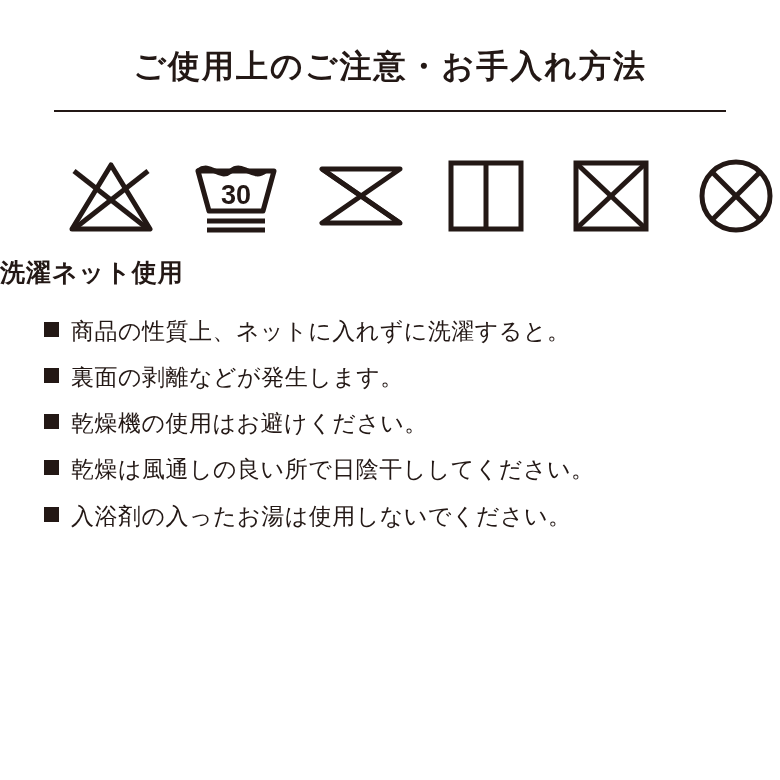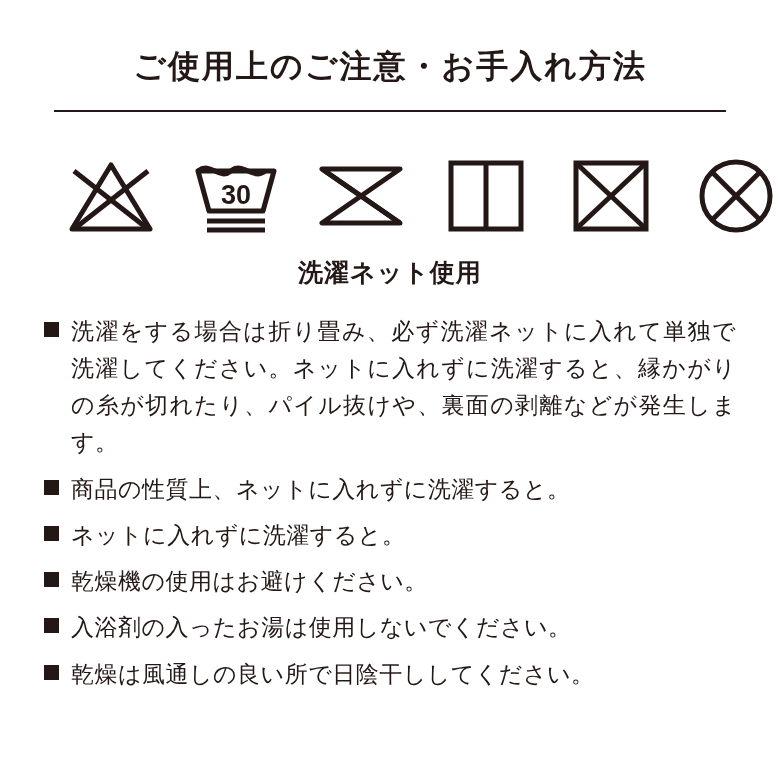--- a/index.html
+++ b/index.html
@@ -56,21 +56,20 @@
     align-items: center;
     justify-content: center;
   }
   .symbol svg {
     display: block;
   }
 
   
   .net-caption {
     margin-top: 18px;
-    text-align: center;
     font-size: 25px;
     font-weight: bold;
     letter-spacing: 1px;
     color: #231815;
   }
 
   
   .notes {
     margin: 24px 0 0 0;
     padding: 0 44px 0 44px;
@@ -169,37 +168,33 @@
       </svg>
     </div>
 
   </div>
 
   <div class="net-caption">洗濯ネット使用</div>
 
   <ul class="notes">
     <li class="note">
       <span class="bullet"></span>
-      <span class="note-text">洗濯をする場合は折り畳み、必ず洗濯ネットに入れて単独で洗濯してください。ネットに入れずに洗濯すると、縁かがりの糸が切れたり、パイル抜けや、裏面の剥離などが発生します。</span>
-    </li>
-    <li class="note">
-      <span class="bullet"></span>
       <span class="note-text">商品の性質上、ネットに入れずに洗濯すると。</span>
     </li>
     <li class="note">
       <span class="bullet"></span>
-      <span class="note-text">ネットに入れずに洗濯すると。</span>
+      <span class="note-text">裏面の剥離などが発生します。</span>
     </li>
     <li class="note">
       <span class="bullet"></span>
       <span class="note-text">乾燥機の使用はお避けください。</span>
     </li>
     <li class="note">
       <span class="bullet"></span>
+      <span class="note-text">乾燥は風通しの良い所で日陰干ししてください。</span>
+    </li>
+    <li class="note">
+      <span class="bullet"></span>
       <span class="note-text">入浴剤の入ったお湯は使用しないでください。</span>
     </li>
-    <li class="note">
-      <span class="bullet"></span>
-      <span class="note-text">乾燥は風通しの良い所で日陰干ししてください。</span>
-    </li>
   </ul>
 
 </div>
 
 </body></html>

